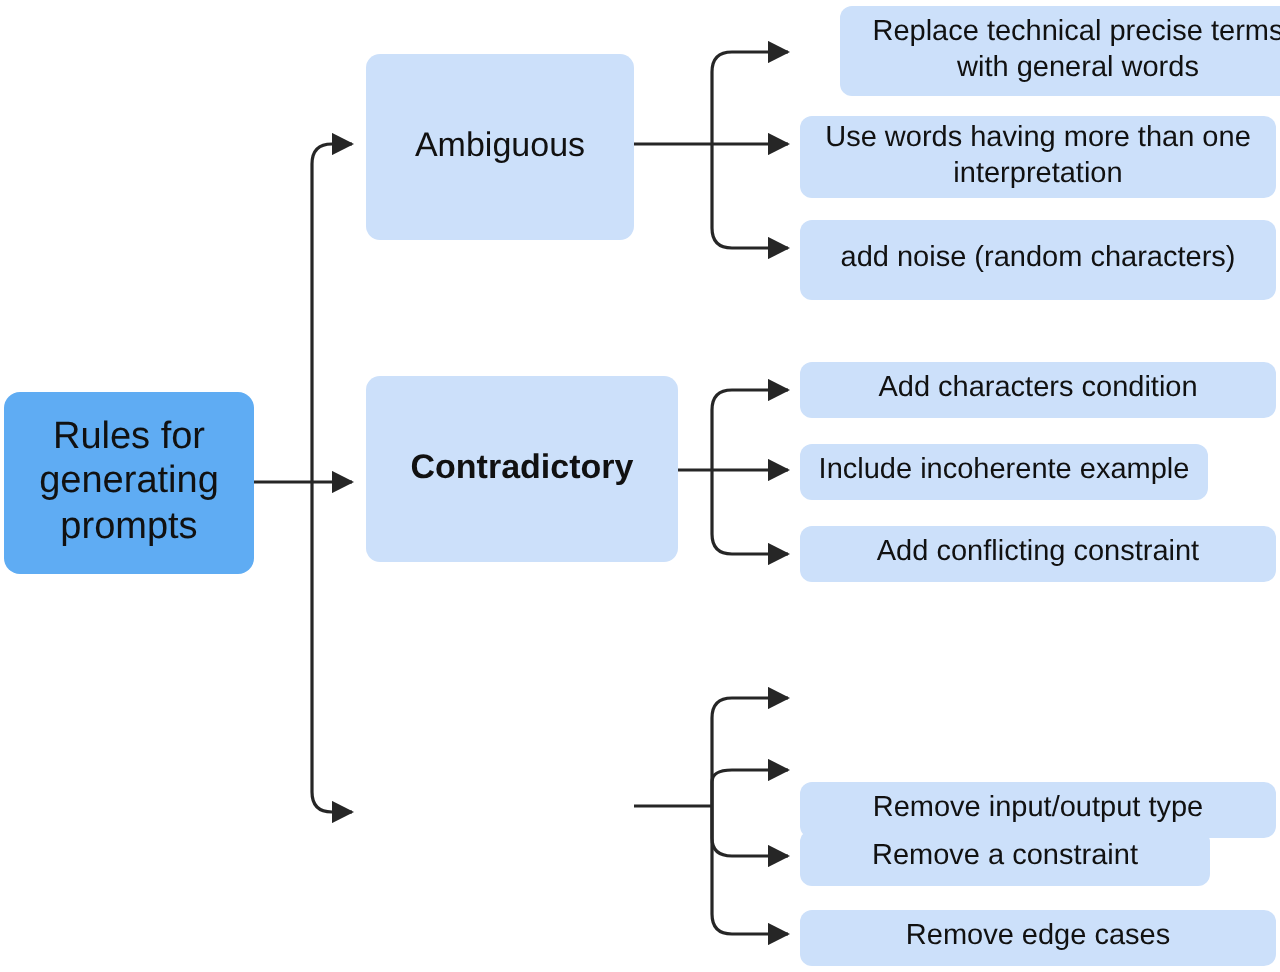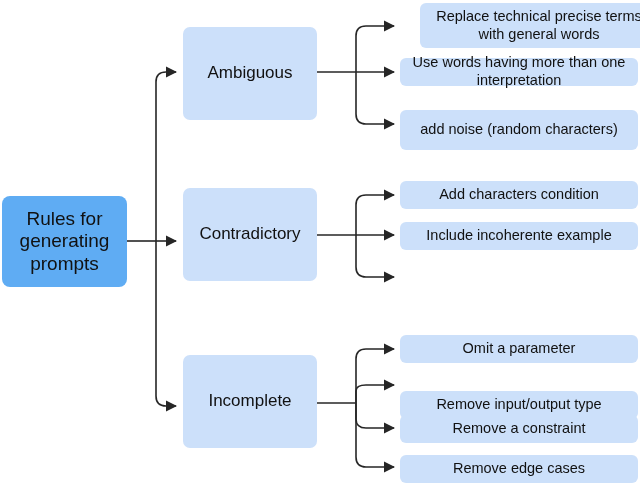--- a/index.html
+++ b/index.html
@@ -76,48 +76,45 @@
     <span>Rules for generating prompts</span>
   </div>
 
   <div class="node cat" style="left:183px;top:27px;width:134px;height:93px;">
     <span>Ambiguous</span>
   </div>
 
   <div class="node leaf two-line" style="left:420px;top:3px;width:238px;height:45px;">
     <span>Replace technical precise terms with general words</span>
   </div>
-  <div class="node leaf two-line" style="left:400px;top:58px;width:238px;height:28px;">
+  <div class="node leaf two-line" style="left:400px;top:58px;width:238px;height:41px;">
     <span>Use words having more than one interpretation</span>
   </div>
   <div class="node leaf" style="left:400px;top:110px;width:238px;height:40px;">
     <span>add noise (random characters)</span>
   </div>
 
-  <div class="node cat" style="left:183px;top:188px;width:134px;height:93px;">
+  <div class="node cat" style="left:183px;top:188px;width:156px;height:93px;font-weight:bold;">
     <span>Contradictory</span>
   </div>
 
   <div class="node leaf" style="left:400px;top:181px;width:238px;height:28px;">
     <span>Add characters condition</span>
   </div>
-  <div class="node leaf" style="left:400px;top:222px;width:238px;height:28px;">
+  <div class="node leaf" style="left:400px;top:222px;width:204px;height:28px;">
     <span>Include incoherente example</span>
   </div>
-
-  <div class="node cat" style="left:183px;top:355px;width:134px;height:93px;">
-    <span>Incomplete</span>
+  <div class="node leaf" style="left:400px;top:263px;width:238px;height:28px;">
+    <span>Add conflicting constraint</span>
   </div>
 
-  <div class="node leaf" style="left:400px;top:335px;width:238px;height:28px;">
-    <span>Omit a parameter</span>
-  </div>
+
   <div class="node leaf" style="left:400px;top:375px;width:238px;height:28px;margin-top:16px;">
     <span>Remove input/output type</span>
   </div>
-  <div class="node leaf" style="left:400px;top:415px;width:238px;height:28px;">
+  <div class="node leaf" style="left:400px;top:415px;width:205px;height:28px;">
     <span>Remove a constraint</span>
   </div>
   <div class="node leaf" style="left:400px;top:455px;width:238px;height:28px;">
     <span>Remove edge cases</span>
   </div>
 
 </div>
 
 </body></html>

